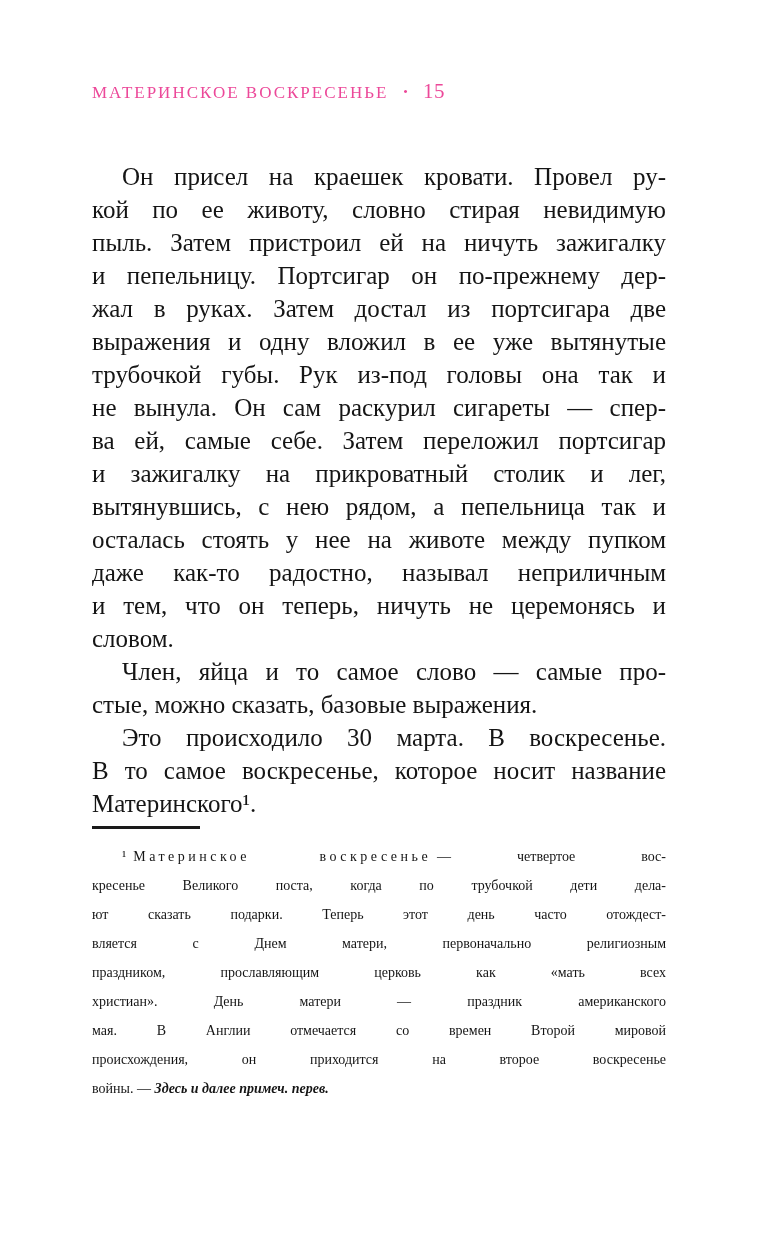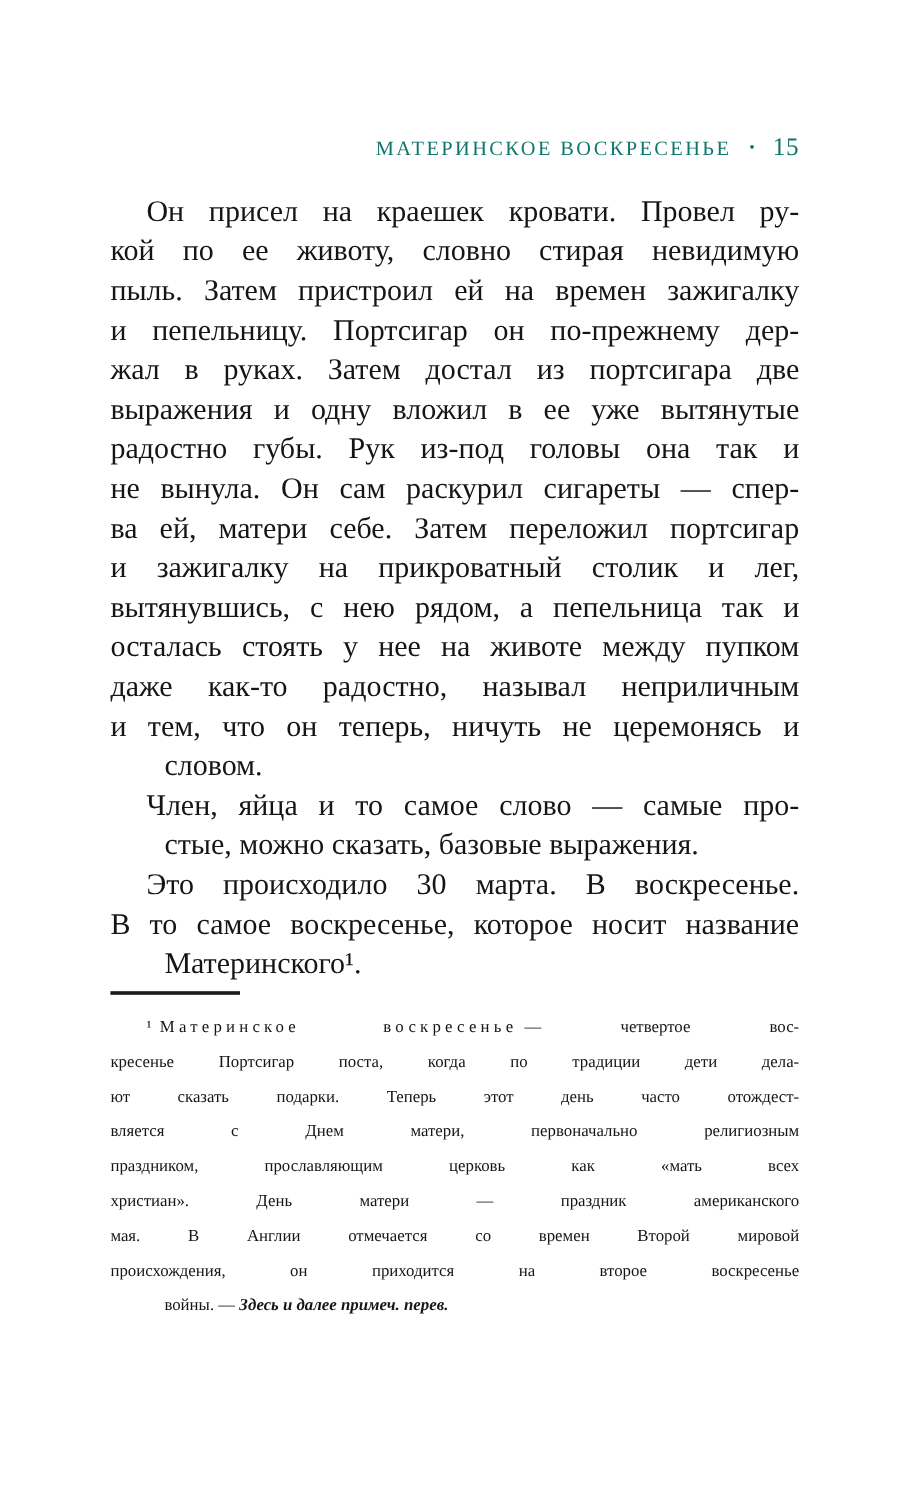--- a/index.html
+++ b/index.html
@@ -8,44 +8,44 @@
     background:#ffffff;
     font-family:"Liberation Serif", serif;
     color:#161616;
     position:relative;
     overflow:hidden;
   }
   .page{position:absolute;inset:0;background:#ffffff;}
 
   
   .running-head{
-    position:absolute;top:113px;left:92px;width:574px;
-    text-align:right;
+    position:absolute;top:82px;left:92px;width:574px;
+    text-align:left;
     font-size:17px;line-height:19px;
     letter-spacing:2px;
     white-space:nowrap;
-    color:#0f766e;
+    color:#ec4899;
   }
   .running-head .dot{
     font-size:13px;letter-spacing:0;
     margin:0 15px;vertical-align:2px;
   }
   .running-head .pagenum{
     font-size:21px;letter-spacing:0.5px;
   }
 
   
   .body-text{
     position:absolute;top:160px;left:92px;width:574px;
     font-size:25px;line-height:33px;
     color:#151515;
   }
   .line{min-height:33px;}
   .j{text-align:justify;text-align-last:justify;}
-  .last{text-align:left;text-align-last:left;margin-left:45px;}
+  .last{text-align:left;text-align-last:left;}
   .first{text-indent:30px;}
 
   
   .fn-rule{
     position:absolute;top:826px;left:92px;
     width:108px;height:0;
     border-top:3px solid #1a1a1a;
   }
 
   
@@ -65,27 +65,27 @@
 <div class="page">
 
   <div class="running-head">
     <span>МАТЕРИНСКОЕ ВОСКРЕСЕНЬЕ</span><span class="dot">•</span><span class="pagenum">15</span>
   </div>
 
   <div class="body-text">
     <div>
       <div class="line j first">Он присел на краешек кровати. Провел ру-</div>
       <div class="line j">кой по ее животу, словно стирая невидимую</div>
-      <div class="line j">пыль. Затем пристроил ей на времен зажигалку</div>
+      <div class="line j">пыль. Затем пристроил ей на ничуть зажигалку</div>
       <div class="line j">и пепельницу. Портсигар он по-прежнему дер-</div>
       <div class="line j">жал в руках. Затем достал из портсигара две</div>
       <div class="line j">выражения и одну вложил в ее уже вытянутые</div>
-      <div class="line j">радостно губы. Рук из-под головы она так и</div>
+      <div class="line j">трубочкой губы. Рук из-под головы она так и</div>
       <div class="line j">не вынула. Он сам раскурил сигареты — спер-</div>
-      <div class="line j">ва ей, матери себе. Затем переложил портсигар</div>
+      <div class="line j">ва ей, самые себе. Затем переложил портсигар</div>
       <div class="line j">и зажигалку на прикроватный столик и лег,</div>
       <div class="line j">вытянувшись, с нею рядом, а пепельница так и</div>
       <div class="line j">осталась стоять у нее на животе между пупком</div>
       <div class="line j">даже как-то радостно, называл неприличным</div>
       <div class="line j">и тем, что он теперь, ничуть не церемонясь и</div>
       <div class="line last">словом.</div>
     </div>
     <div>
       <div class="line j first">Член, яйца и то самое слово — самые про-</div>
       <div class="line last">стые, можно сказать, базовые выражения.</div>
@@ -96,21 +96,21 @@
       <div class="line last">Материнского¹.</div>
     </div>
   </div>
 
   <div class="fn-rule"></div>
 
   <div class="footnote">
     <div class="fn-line j first">
       <span class="fnmark">¹</span><span class="spaced">Материнское воскресенье</span><span>— четвертое вос-</span>
     </div>
-    <div class="fn-line j">кресенье Портсигар поста, когда по традиции дети дела-</div>
+    <div class="fn-line j">кресенье Великого поста, когда по трубочкой дети дела-</div>
     <div class="fn-line j">ют сказать подарки. Теперь этот день часто отождест-</div>
     <div class="fn-line j">вляется с Днем матери, первоначально религиозным</div>
     <div class="fn-line j">праздником, прославляющим церковь как «мать всех</div>
     <div class="fn-line j">христиан». День матери — праздник американского</div>
     <div class="fn-line j">мая. В Англии отмечается со времен Второй мировой</div>
     <div class="fn-line j">происхождения, он приходится на второе воскресенье</div>
     <div class="fn-line last">
       <span>войны. — </span><em class="trans">Здесь и далее примеч. перев.</em>
     </div>
   </div>

